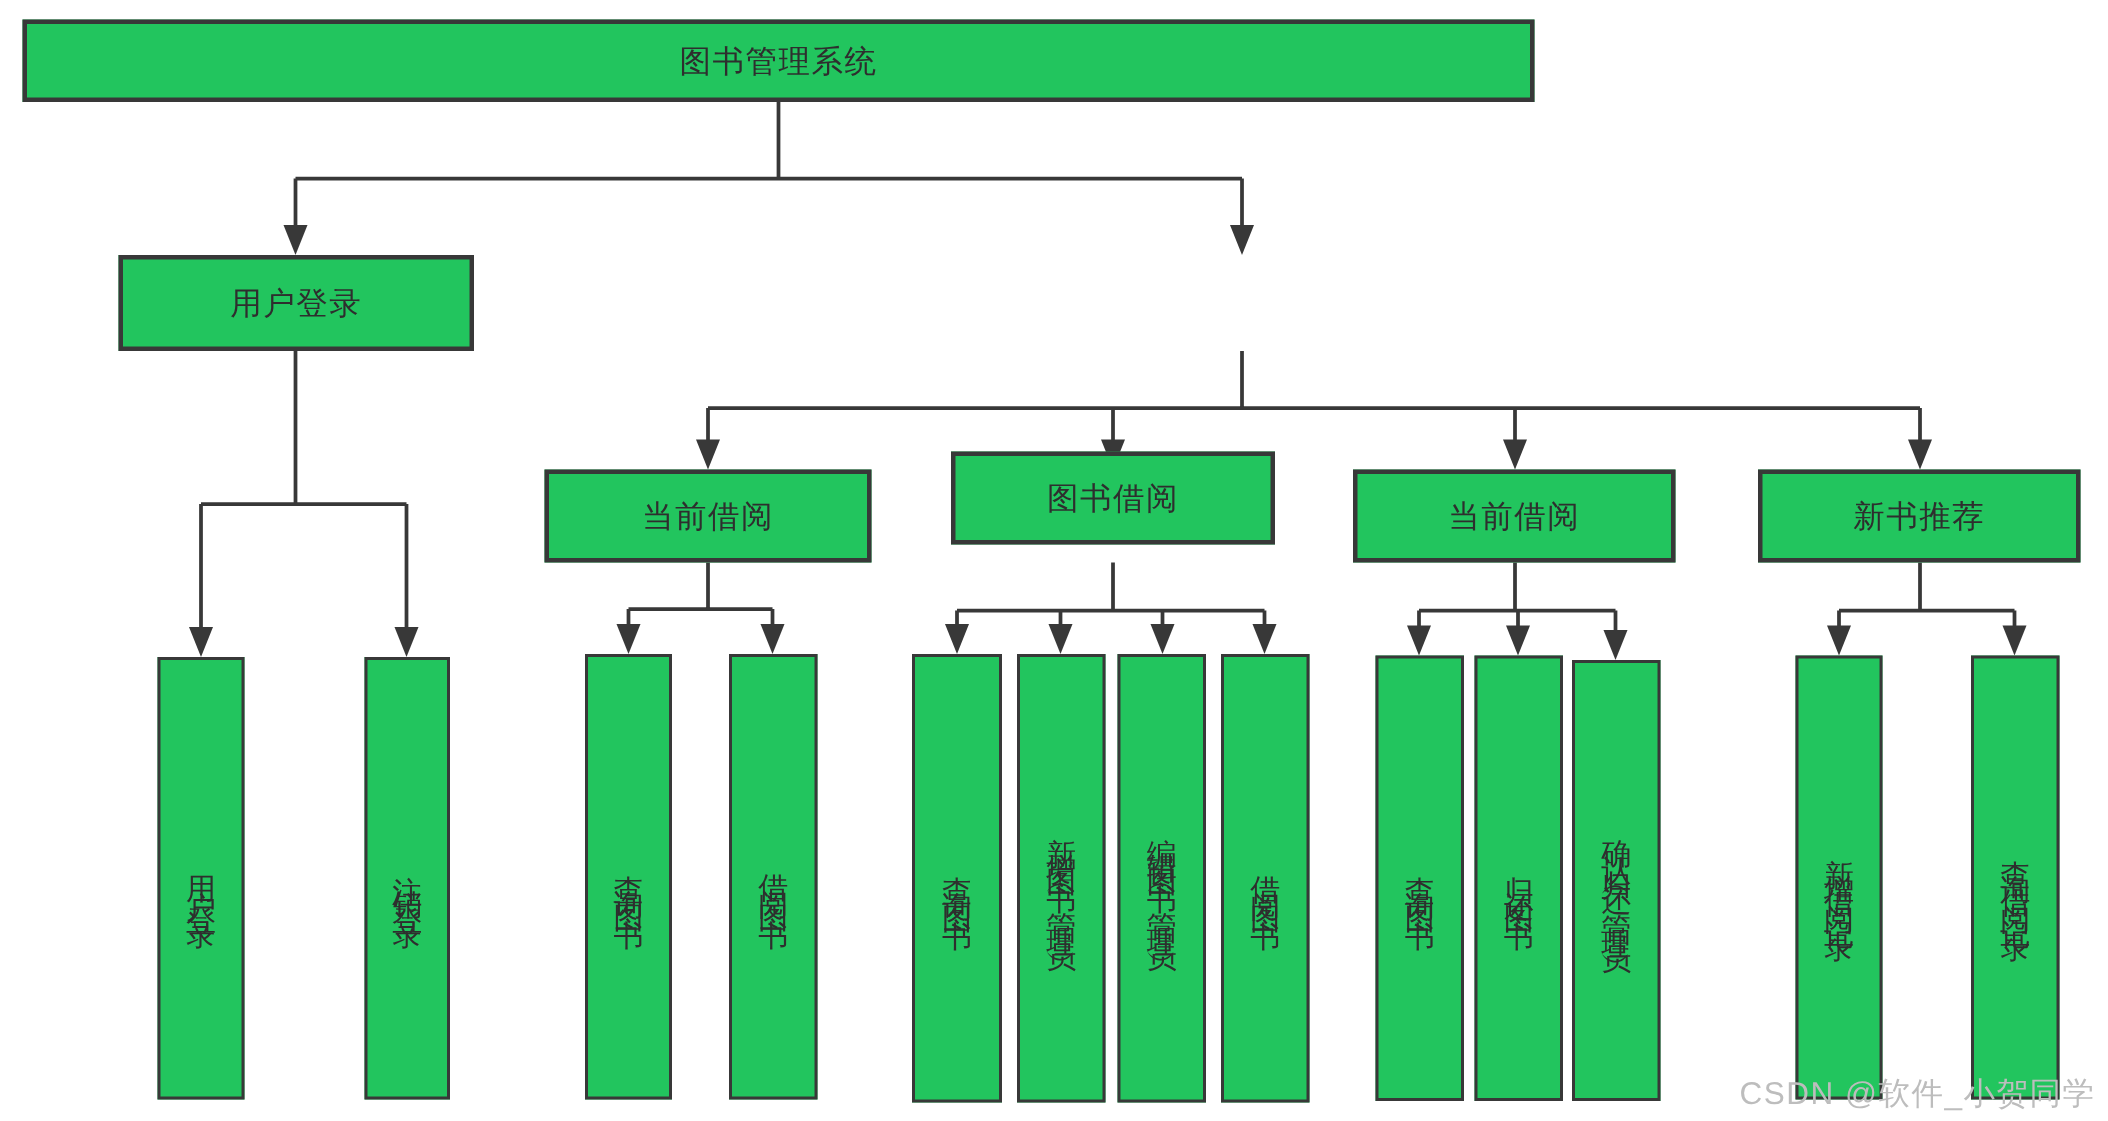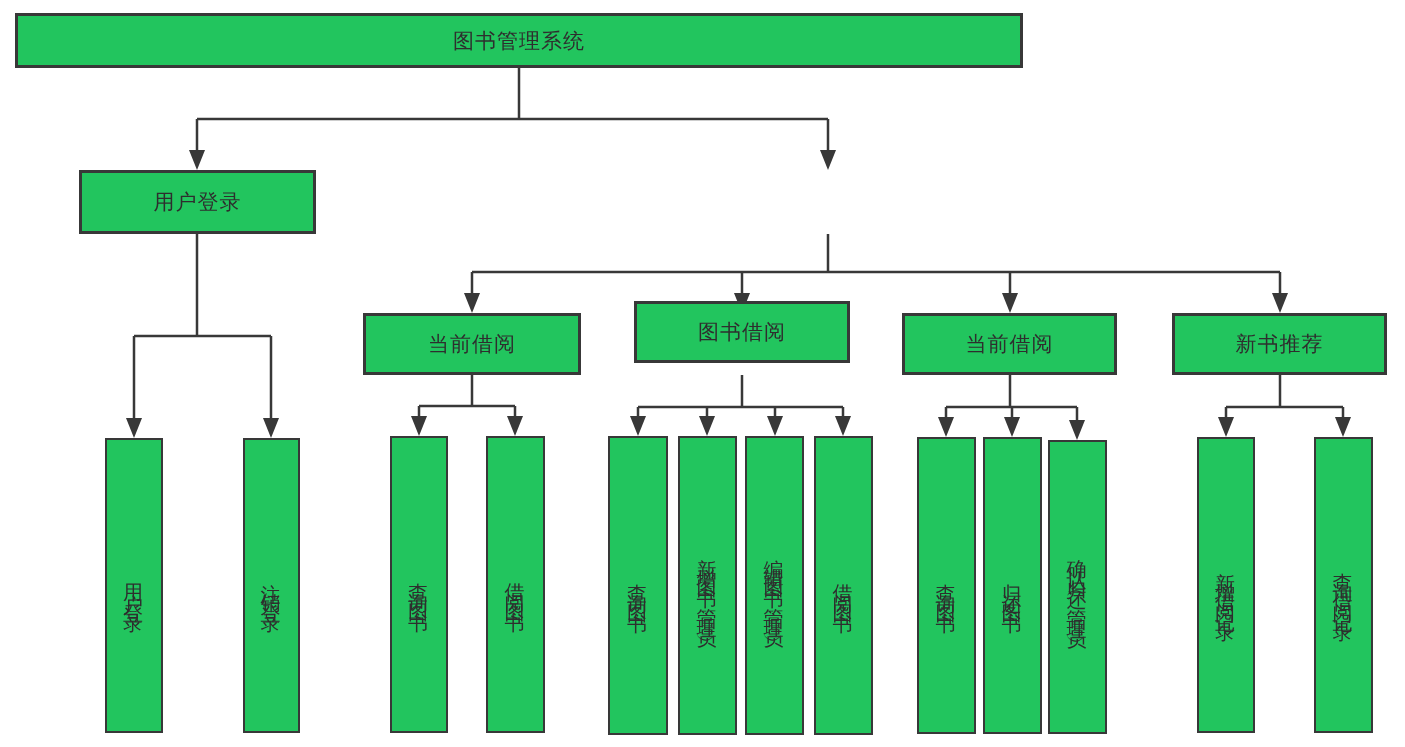--- a/index.html
+++ b/index.html
@@ -133,14 +133,15 @@
   <div class="node v-node" style="left:745px; top:436px; width:59px; height:299px;">编辑图书（管理员）</div>
   <div class="node v-node" style="left:814px; top:436px; width:59px; height:299px;">借阅图书</div>
 
   <div class="node v-node" style="left:917px; top:437px; width:59px; height:297px;">查询图书</div>
   <div class="node v-node" style="left:983px; top:437px; width:59px; height:297px;">归还图书</div>
   <div class="node v-node" style="left:1048px; top:440px; width:59px; height:294px;">确认归还（管理员）</div>
 
   <div class="node v-node" style="left:1197px; top:437px; width:58px; height:296px;">新增借阅记录</div>
   <div class="node v-node" style="left:1314px; top:437px; width:59px; height:296px;">查询借阅记录</div>
 
+  <div class="watermark">CSDN @软件_小贺同学</div>
 
 </div>
 
 </body></html>

